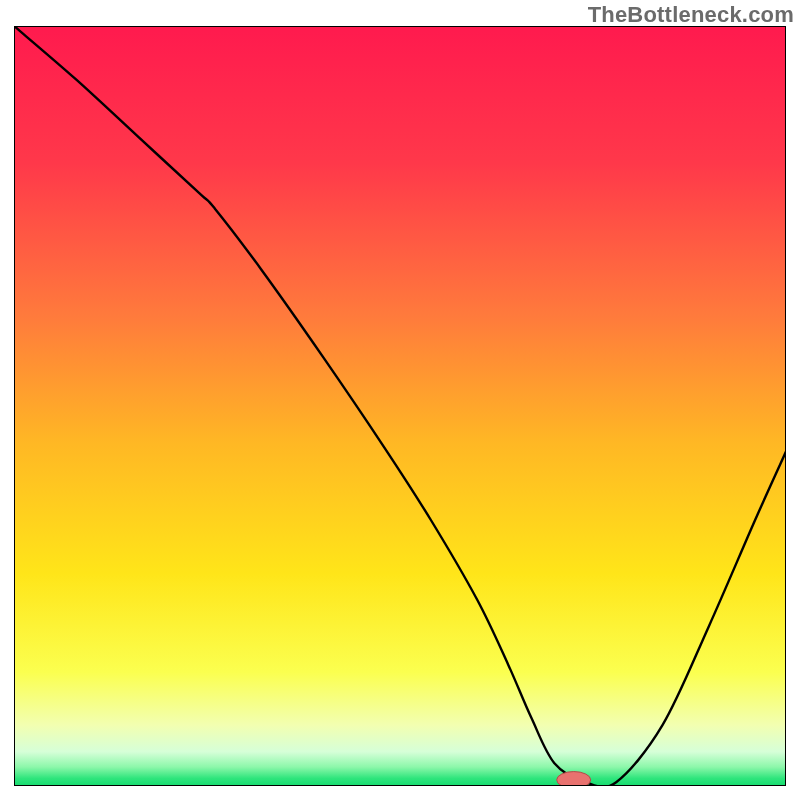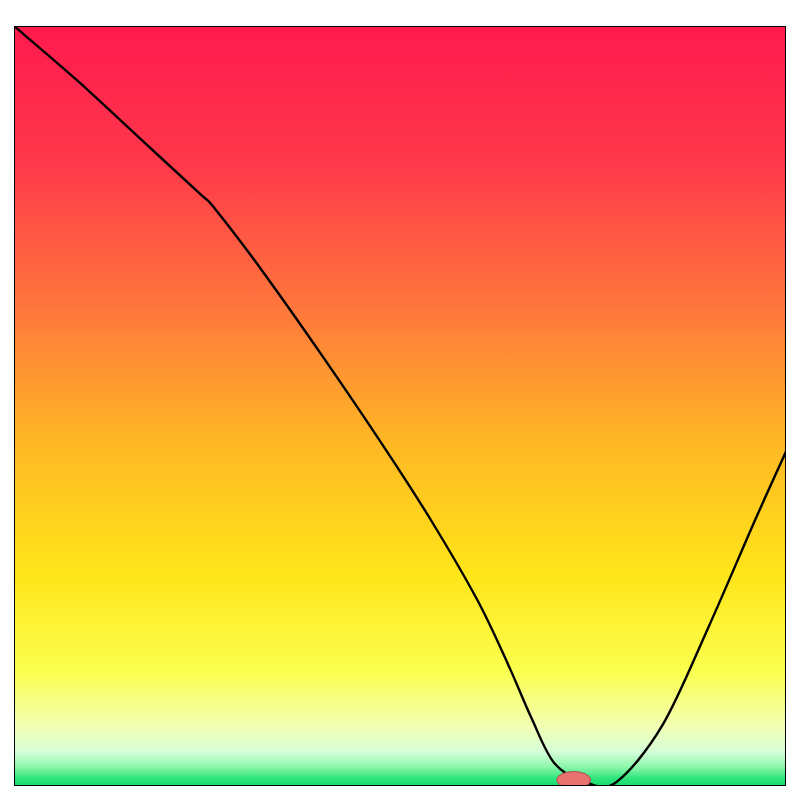--- a/index.html
+++ b/index.html
@@ -32,20 +32,21 @@
     top: 26px;
     width: 772px;
     height: 760px;
   }
   svg { display: block; }
 </style>
 </head>
 <body>
 
 <div class="container">
+  <div class="watermark">TheBottleneck.com</div>
   <div class="plot-wrap">
     <svg id="chart-svg" viewBox="0 0 100 100" preserveAspectRatio="none" width="772" height="760">
       <defs>
         <linearGradient id="bg-grad" x1="0" y1="0" x2="0" y2="1">
             <stop offset="0.00%" stop-color="#ff1a4e"></stop>
             <stop offset="18.00%" stop-color="#ff384a"></stop>
             <stop offset="38.00%" stop-color="#ff7a3c"></stop>
             <stop offset="55.00%" stop-color="#ffb824"></stop>
             <stop offset="72.00%" stop-color="#ffe519"></stop>
             <stop offset="85.00%" stop-color="#fbff4f"></stop>

